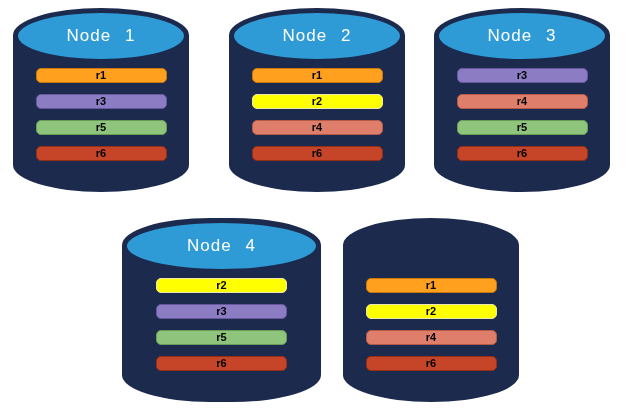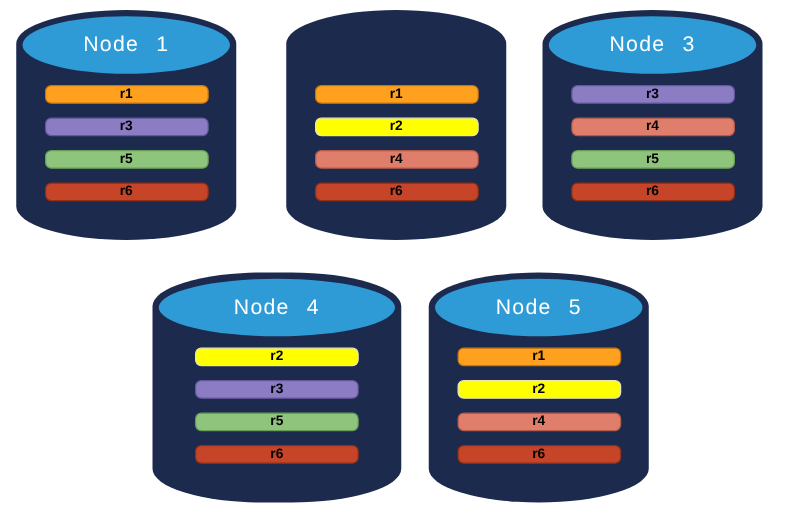--- a/index.html
+++ b/index.html
@@ -92,20 +92,23 @@
     <div class="bars">
       <div class="bar" style="background: rgb(255, 160, 30); border-color: rgb(200, 121, 14); color: rgb(0, 0, 0);">r1</div>
       <div class="bar" style="background: rgb(140, 124, 196); border-color: rgb(103, 88, 158); color: rgb(0, 0, 0);">r3</div>
       <div class="bar" style="background: rgb(143, 196, 124); border-color: rgb(105, 156, 87); color: rgb(0, 0, 0);">r5</div>
       <div class="bar" style="background: rgb(198, 69, 40); border-color: rgb(149, 47, 21); color: rgb(0, 0, 0);">r6</div>
     </div>
   </div>
 
   <div class="cylinder pos-1">
     <div class="cyl-body"></div>
+    <div class="cyl-top">
+      <span class="node-label">Node 2</span>
+    </div>
     <div class="bars">
       <div class="bar" style="background: rgb(255, 160, 30); border-color: rgb(200, 121, 14); color: rgb(0, 0, 0);">r1</div>
       <div class="bar" style="background: rgb(255, 255, 0); border-color: rgb(232, 232, 176); color: rgb(0, 0, 0);">r2</div>
       <div class="bar" style="background: rgb(222, 126, 107); border-color: rgb(180, 90, 72); color: rgb(0, 0, 0);">r4</div>
       <div class="bar" style="background: rgb(198, 69, 40); border-color: rgb(149, 47, 21); color: rgb(0, 0, 0);">r6</div>
     </div>
   </div>
 
   <div class="cylinder pos-2">
     <div class="cyl-body"></div>
@@ -128,23 +131,20 @@
     <div class="bars">
       <div class="bar" style="background: rgb(255, 255, 0); border-color: rgb(232, 232, 176); color: rgb(0, 0, 0);">r2</div>
       <div class="bar" style="background: rgb(140, 124, 196); border-color: rgb(103, 88, 158); color: rgb(0, 0, 0);">r3</div>
       <div class="bar" style="background: rgb(143, 196, 124); border-color: rgb(105, 156, 87); color: rgb(0, 0, 0);">r5</div>
       <div class="bar" style="background: rgb(198, 69, 40); border-color: rgb(149, 47, 21); color: rgb(0, 0, 0);">r6</div>
     </div>
   </div>
 
   <div class="cylinder pos-4">
     <div class="cyl-body"></div>
-    <div class="cyl-top">
-      <span class="node-label">Node 5</span>
-    </div>
     <div class="bars">
       <div class="bar" style="background: rgb(255, 160, 30); border-color: rgb(200, 121, 14); color: rgb(0, 0, 0);">r1</div>
       <div class="bar" style="background: rgb(255, 255, 0); border-color: rgb(232, 232, 176); color: rgb(0, 0, 0);">r2</div>
       <div class="bar" style="background: rgb(222, 126, 107); border-color: rgb(180, 90, 72); color: rgb(0, 0, 0);">r4</div>
       <div class="bar" style="background: rgb(198, 69, 40); border-color: rgb(149, 47, 21); color: rgb(0, 0, 0);">r6</div>
     </div>
   </div>
 
 </div>
 

